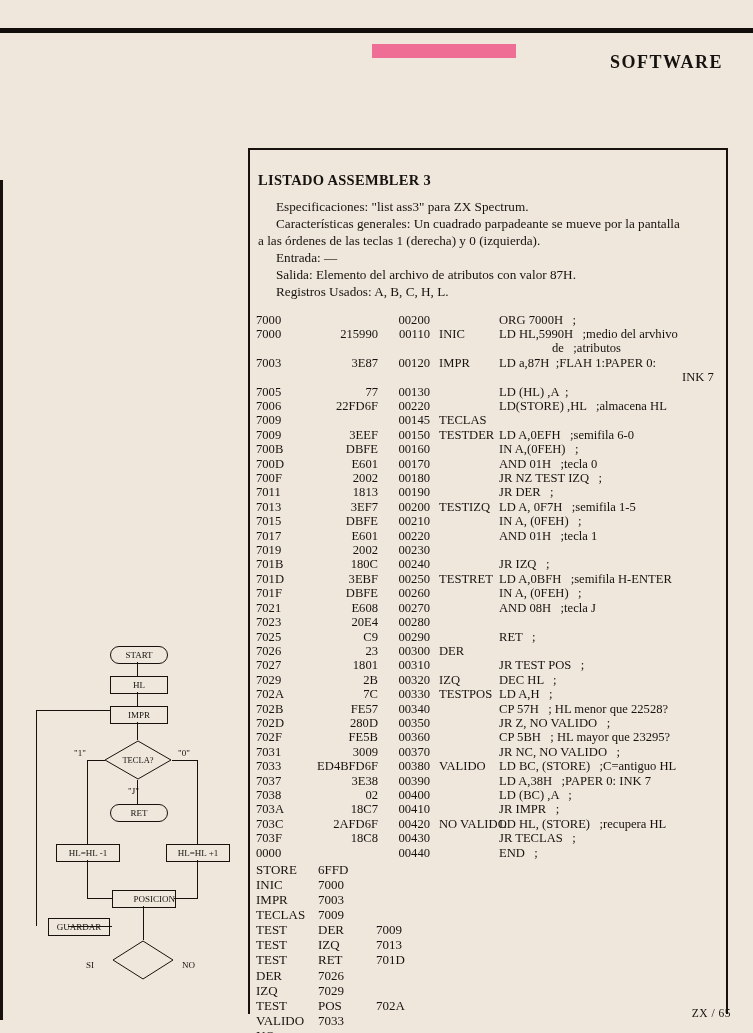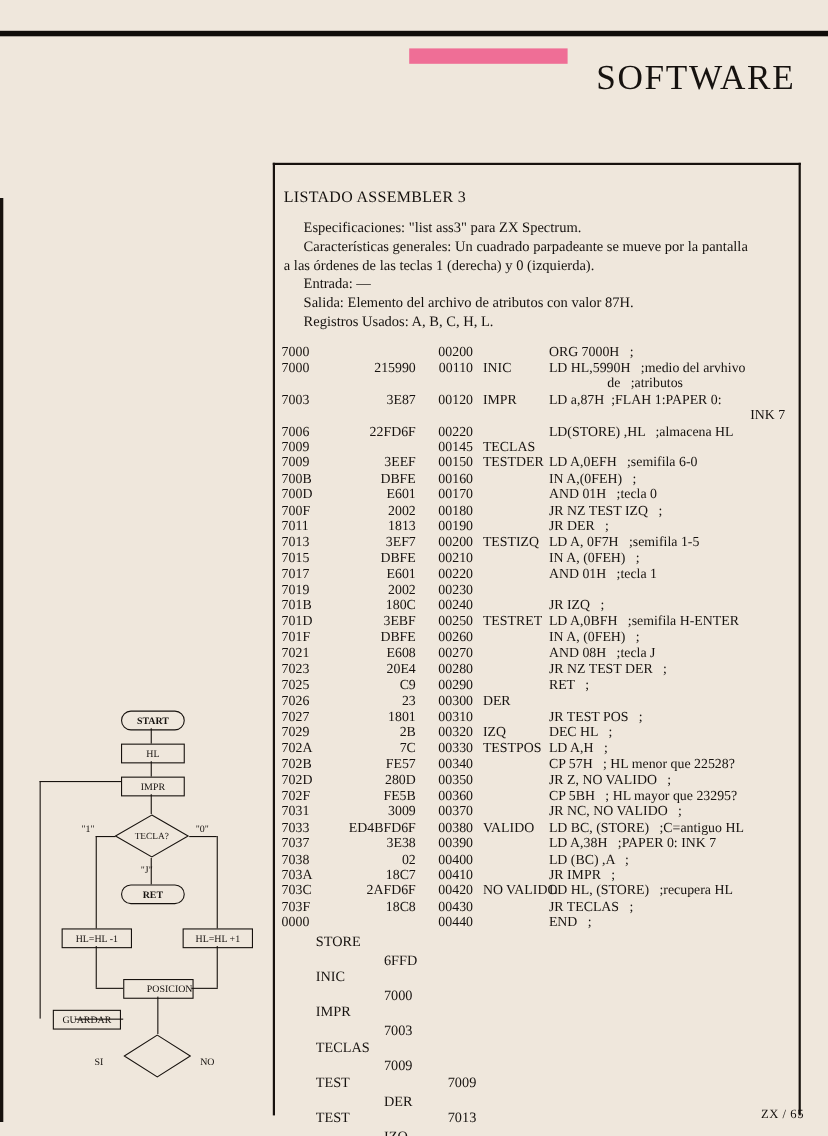--- a/index.html
+++ b/index.html
@@ -14,35 +14,35 @@
   
   .top-rule{
     position:absolute;left:0;top:28px;width:753px;height:5px;background:#100d0a;
   }
   .pink-bar{
     position:absolute;left:372px;top:44px;width:144px;height:14px;background:#ef6e96;
   }
   .software-title{
     position:absolute;left:0;top:52px;width:723px;text-align:right;
     font-family:"Liberation Serif", serif;
-    font-weight:normal;font-size:32px;letter-spacing:1.5px;
+    font-weight:bold;font-size:18px;letter-spacing:1.5px;
   }
   
   .listing-frame{
     position:absolute;left:248px;top:148px;width:480px;height:866px;
     border-left:2px solid #17120e;
     border-top:2px solid #17120e;
     border-right:2px solid #17120e;
     box-sizing:border-box;
   }
   .listing-inner{
     position:absolute;left:252px;top:152px;width:472px;
   }
   .listing-head{
-    font-weight:normal;font-size:14.5px;margin:20px 0 10px 6px;letter-spacing:.3px;
+    font-weight:bold;font-size:14.5px;margin:20px 0 10px 6px;letter-spacing:.3px;
   }
   .spec{
     font-size:13.2px;line-height:1.22;margin:0 6px 0 6px;
   }
   .spec p{margin:0 0 1px 0;}
   .indent{padding-left:18px;}
   
   .code{
     margin-top:12px;
     font-family:"Liberation Serif", serif;
@@ -58,35 +58,35 @@
   .c-line{width:52px;text-align:right;padding-right:2px;}
   .c-lbl{width:56px;padding-left:7px;}
   .c-ins{flex:1;padding-left:4px;}
   .c-cont{padding-left:300px;text-align:center;}
   .c-contr{padding-left:430px;}
   
   .syms{
     margin-top:2px;font-size:13px;line-height:1.16;
   }
   .sym-row{display:flex;white-space:pre;}
-  .s-a{width:62px;padding-left:4px;margin-left:31px;}
-  .s-b{width:58px;margin-top:17px;}
+  .s-a{width:62px;padding-left:4px;}
+  .s-b{width:58px;}
   .s-c{width:60px;}
   
   .flow{
     position:absolute;left:0;top:600px;width:248px;height:420px;
   }
   .fc-line{position:absolute;background:#17120e;}
   .fc-box{
     position:absolute;border:1px solid #17120e;background:transparent;
     font-size:9px;text-align:center;line-height:1;
     display:flex;align-items:center;justify-content:center;
     font-family:"Liberation Serif", serif;
   }
-  .fc-round{border-radius:9px;font-weight:bold;}
+  .fc-round{border-radius:9px;}
   .fc-lbl{position:absolute;font-size:9px;}
   .fc-dia{
     position:absolute;
     font-size:8.5px;
     display:flex;align-items:center;justify-content:center;
   }
   .fc-dia .inner{
     position:absolute;left:0;top:0;width:100%;height:100%;
   }
   .left-rule{
@@ -116,36 +116,37 @@
     <p class="indent">Salida: Elemento del archivo de atributos con valor 87H.</p>
     <p class="indent">Registros Usados: A, B, C, H, L.</p>
   </div>
 
   <div class="code" id="code-table">
       <div class="code-row"><div class="c-addr">7000</div><div class="c-hex"></div><div class="c-line">00200</div><div class="c-lbl"></div><div class="c-ins">ORG 7000H   ;</div></div>
       <div class="code-row"><div class="c-addr">7000</div><div class="c-hex">215990</div><div class="c-line">00110</div><div class="c-lbl">INIC</div><div class="c-ins">LD HL,5990H   ;medio del arvhivo</div></div>
       <div class="code-row"><div class="c-cont">de   ;atributos</div></div>
       <div class="code-row"><div class="c-addr">7003</div><div class="c-hex">3E87</div><div class="c-line">00120</div><div class="c-lbl">IMPR</div><div class="c-ins">LD a,87H  ;FLAH 1:PAPER 0:</div></div>
       <div class="code-row"><div class="c-contr">INK 7</div></div>
+      <div class="code-row"><div class="c-addr">7005</div><div class="c-hex">77</div><div class="c-line">00130</div><div class="c-lbl"></div><div class="c-ins">LD (HL) ,A  ;</div></div>
       <div class="code-row"><div class="c-addr">7006</div><div class="c-hex">22FD6F</div><div class="c-line">00220</div><div class="c-lbl"></div><div class="c-ins">LD(STORE) ,HL   ;almacena HL</div></div>
       <div class="code-row"><div class="c-addr">7009</div><div class="c-hex"></div><div class="c-line">00145</div><div class="c-lbl">TECLAS</div><div class="c-ins"></div></div>
       <div class="code-row"><div class="c-addr">7009</div><div class="c-hex">3EEF</div><div class="c-line">00150</div><div class="c-lbl">TESTDER</div><div class="c-ins">LD A,0EFH   ;semifila 6-0</div></div>
       <div class="code-row"><div class="c-addr">700B</div><div class="c-hex">DBFE</div><div class="c-line">00160</div><div class="c-lbl"></div><div class="c-ins">IN A,(0FEH)   ;</div></div>
       <div class="code-row"><div class="c-addr">700D</div><div class="c-hex">E601</div><div class="c-line">00170</div><div class="c-lbl"></div><div class="c-ins">AND 01H   ;tecla 0</div></div>
       <div class="code-row"><div class="c-addr">700F</div><div class="c-hex">2002</div><div class="c-line">00180</div><div class="c-lbl"></div><div class="c-ins">JR NZ TEST IZQ   ;</div></div>
       <div class="code-row"><div class="c-addr">7011</div><div class="c-hex">1813</div><div class="c-line">00190</div><div class="c-lbl"></div><div class="c-ins">JR DER   ;</div></div>
       <div class="code-row"><div class="c-addr">7013</div><div class="c-hex">3EF7</div><div class="c-line">00200</div><div class="c-lbl">TESTIZQ</div><div class="c-ins">LD A, 0F7H   ;semifila 1-5</div></div>
       <div class="code-row"><div class="c-addr">7015</div><div class="c-hex">DBFE</div><div class="c-line">00210</div><div class="c-lbl"></div><div class="c-ins">IN A, (0FEH)   ;</div></div>
       <div class="code-row"><div class="c-addr">7017</div><div class="c-hex">E601</div><div class="c-line">00220</div><div class="c-lbl"></div><div class="c-ins">AND 01H   ;tecla 1</div></div>
       <div class="code-row"><div class="c-addr">7019</div><div class="c-hex">2002</div><div class="c-line">00230</div><div class="c-lbl"></div></div>
       <div class="code-row"><div class="c-addr">701B</div><div class="c-hex">180C</div><div class="c-line">00240</div><div class="c-lbl"></div><div class="c-ins">JR IZQ   ;</div></div>
       <div class="code-row"><div class="c-addr">701D</div><div class="c-hex">3EBF</div><div class="c-line">00250</div><div class="c-lbl">TESTRET</div><div class="c-ins">LD A,0BFH   ;semifila H-ENTER</div></div>
       <div class="code-row"><div class="c-addr">701F</div><div class="c-hex">DBFE</div><div class="c-line">00260</div><div class="c-lbl"></div><div class="c-ins">IN A, (0FEH)   ;</div></div>
       <div class="code-row"><div class="c-addr">7021</div><div class="c-hex">E608</div><div class="c-line">00270</div><div class="c-lbl"></div><div class="c-ins">AND 08H   ;tecla J</div></div>
-      <div class="code-row"><div class="c-addr">7023</div><div class="c-hex">20E4</div><div class="c-line">00280</div><div class="c-lbl"></div><div class="c-ins">JR NZ TEST DER   ;</div></div>
+      <div class="code-row"><div class="c-addr">7023</div><div class="c-hex">20E4</div><div class="c-line">00280</div><div class="c-lbl"></div></div>
       <div class="code-row"><div class="c-addr">7025</div><div class="c-hex">C9</div><div class="c-line">00290</div><div class="c-lbl"></div><div class="c-ins">RET   ;</div></div>
       <div class="code-row"><div class="c-addr">7026</div><div class="c-hex">23</div><div class="c-line">00300</div><div class="c-lbl">DER</div></div>
       <div class="code-row"><div class="c-addr">7027</div><div class="c-hex">1801</div><div class="c-line">00310</div><div class="c-lbl"></div><div class="c-ins">JR TEST POS   ;</div></div>
       <div class="code-row"><div class="c-addr">7029</div><div class="c-hex">2B</div><div class="c-line">00320</div><div class="c-lbl">IZQ</div><div class="c-ins">DEC HL   ;</div></div>
       <div class="code-row"><div class="c-addr">702A</div><div class="c-hex">7C</div><div class="c-line">00330</div><div class="c-lbl">TESTPOS</div><div class="c-ins">LD A,H   ;</div></div>
       <div class="code-row"><div class="c-addr">702B</div><div class="c-hex">FE57</div><div class="c-line">00340</div><div class="c-lbl"></div><div class="c-ins">CP 57H   ; HL menor que 22528?</div></div>
       <div class="code-row"><div class="c-addr">702D</div><div class="c-hex">280D</div><div class="c-line">00350</div><div class="c-lbl"></div><div class="c-ins">JR Z, NO VALIDO   ;</div></div>
       <div class="code-row"><div class="c-addr">702F</div><div class="c-hex">FE5B</div><div class="c-line">00360</div><div class="c-lbl"></div><div class="c-ins">CP 5BH   ; HL mayor que 23295?</div></div>
       <div class="code-row"><div class="c-addr">7031</div><div class="c-hex">3009</div><div class="c-line">00370</div><div class="c-lbl"></div><div class="c-ins">JR NC, NO VALIDO   ;</div></div>
       <div class="code-row"><div class="c-addr">7033</div><div class="c-hex">ED4BFD6F</div><div class="c-line">00380</div><div class="c-lbl">VALIDO</div><div class="c-ins">LD BC, (STORE)   ;C=antiguo HL</div></div>

